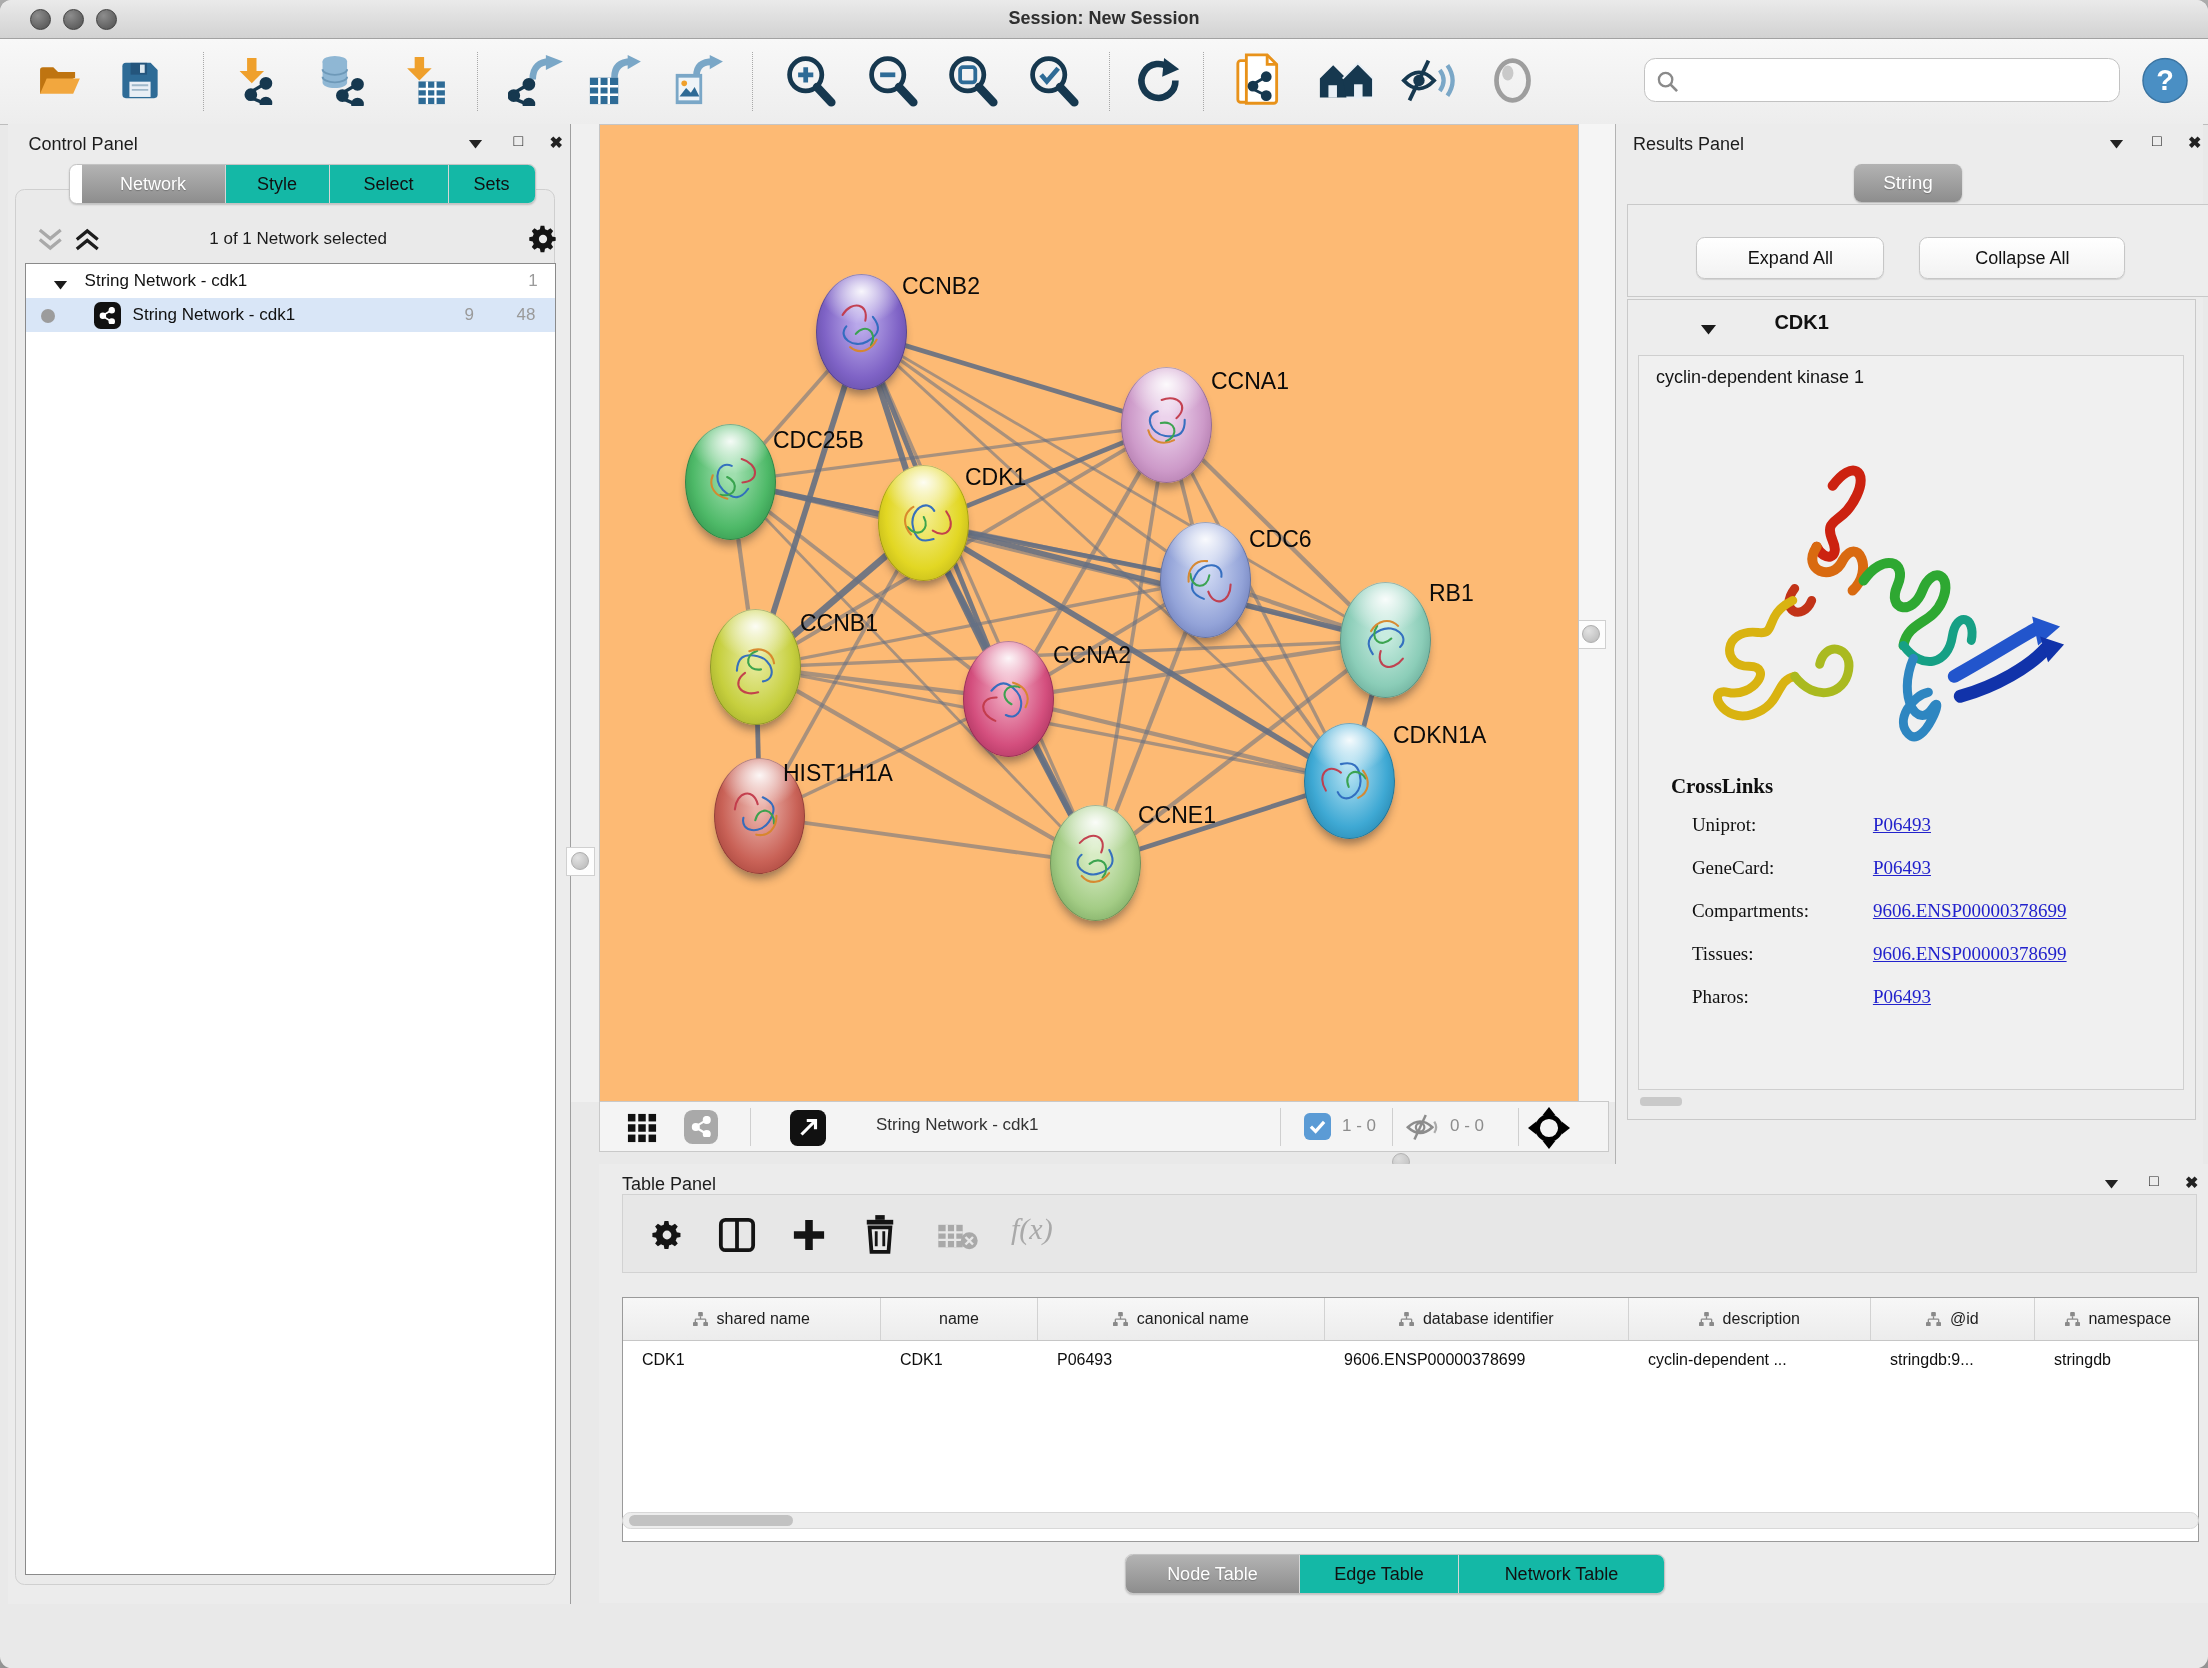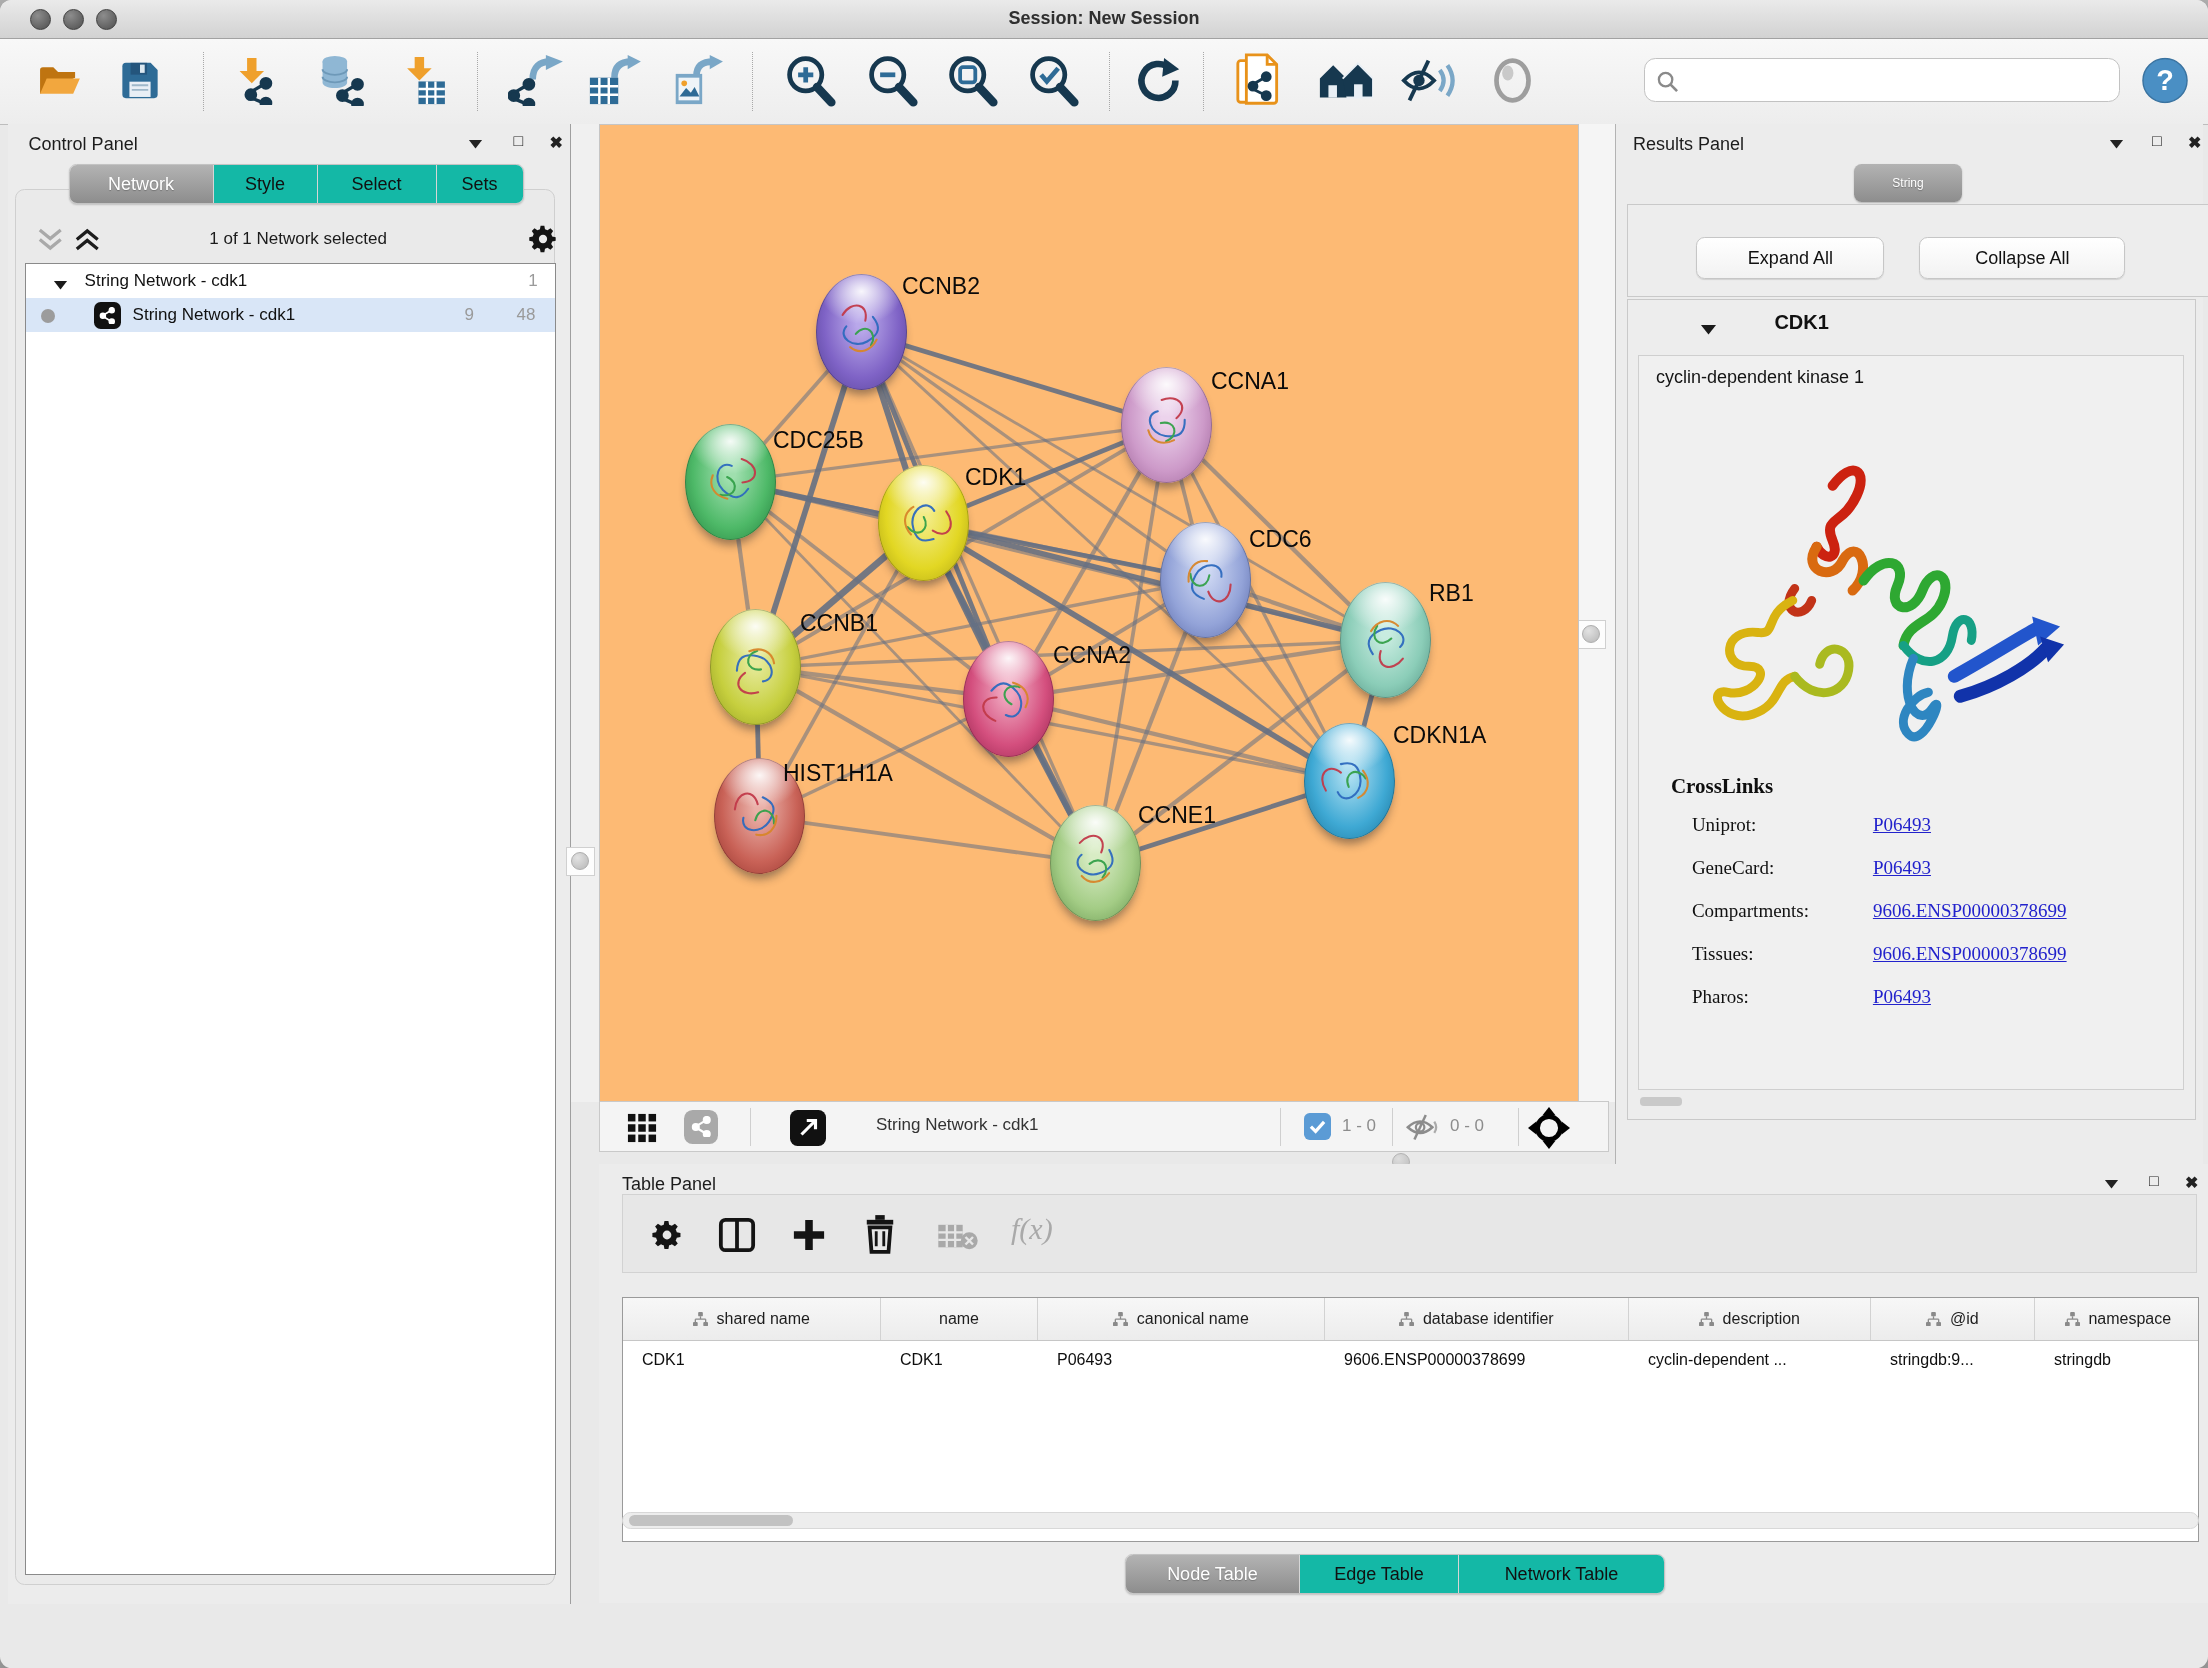--- a/index.html
+++ b/index.html
@@ -250,21 +250,21 @@
   <div id="control-panel">
     <div class="abs panel-title" style="left:21px;top:9.5px;">Control Panel</div>
     <span class="abs" style="left:460px;top:11.4px;"><svg width="15" height="11.4" viewBox="0 0 16 12">
           <path d="M1 2 L8 11 L15 2z" fill="#222"></path>
         </svg></span>
     <span class="abs win-ic" style="left:506px;top:7.6px;">□</span>
     <span class="abs win-ic" style="left:542px;top:8.6px;">✖</span>
 
     <div id="cp-groupbox"></div>
 
-    <div class="seg abs" style="left:61px;top:40px;">
+    <div class="seg abs" style="left:61px;top:40px;padding-left:12px;">
       <div class="tab sel" style="width:143px;height:38px;">Network</div>
       <div class="tab" style="width:103px;height:38px;">Style</div>
       <div class="tab" style="width:118px;height:38px;">Select</div>
       <div class="tab" style="width:86px;height:38px;">Sets</div>
     </div>
 
     <span class="abs" style="left:28.5px;top:103px;"><svg width="28.5" height="25" viewBox="0 0 30 26">
           <path d="M4 3 l11 9 11-9 M4 13 l11 9 11-9" stroke="#a9a9a9" stroke-width="3.4" fill="none"></path>
         </svg></span>
     <span class="abs" style="left:65px;top:103px;"><svg width="28.5" height="25" viewBox="0 0 30 26">
@@ -536,21 +536,21 @@
   <div id="h-split-dot"></div>
 
   <div id="results-panel">
     <div class="abs panel-title" style="left:17px;top:9.5px;">Results Panel</div>
     <span class="abs" style="left:493px;top:11.4px;"><svg width="15" height="11.4" viewBox="0 0 16 12">
           <path d="M1 2 L8 11 L15 2z" fill="#222"></path>
         </svg></span>
     <span class="abs win-ic" style="left:536px;top:7.6px;">□</span>
     <span class="abs win-ic" style="left:572px;top:8.6px;">✖</span>
 
-    <div class="abs" style="left:238px;top:40px;width:108px;height:38px;background:linear-gradient(#b3b3b3,#8d8d8d);border-radius:7.6px;display:flex;align-items:center;justify-content:center;font-size:12px;color:#fff;text-shadow:0 1px 1px rgba(0,0,0,.25);box-shadow:0 1px 1.9px rgba(0,0,0,.25);">String</div>
+    <div class="abs" style="left:238px;top:40px;width:108px;height:38px;background:linear-gradient(#b3b3b3,#8d8d8d);border-radius:7.6px;display:flex;align-items:center;justify-content:center;font-size:19px;color:#fff;text-shadow:0 1px 1px rgba(0,0,0,.25);box-shadow:0 1px 1.9px rgba(0,0,0,.25);">String</div>
 
     <div id="rp-box1">
       <div class="btn abs" style="left:68px;top:32px;width:186px;height:40px;">Expand All</div>
       <div class="btn abs" style="left:291px;top:32px;width:204px;height:40px;">Collapse All</div>
     </div>
 
     <div id="rp-box2">
       <span class="abs" style="left:72px;top:21px;"><svg width="17" height="12.4" viewBox="0 0 18 13">
             <path d="M1 2 L9 12 L17 2z" fill="#1a1a1a"></path>
           </svg></span>

